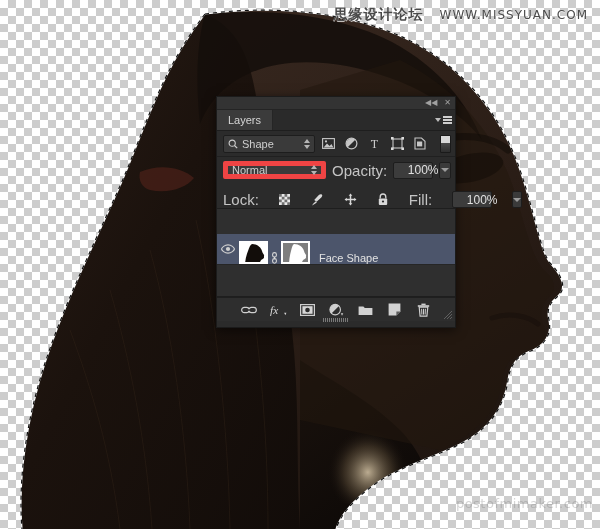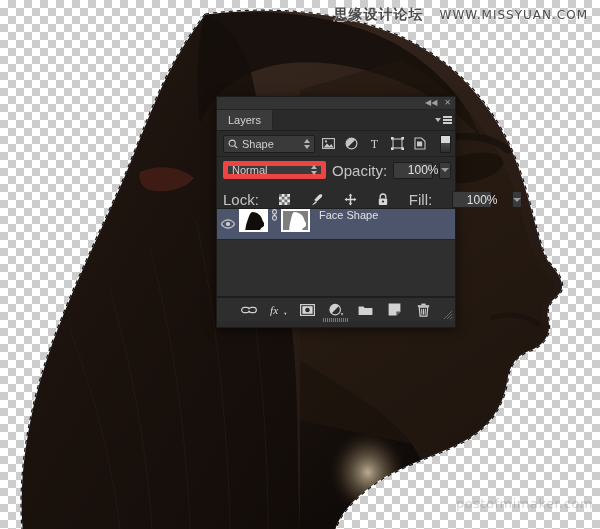--- a/index.html
+++ b/index.html
@@ -259,24 +259,25 @@
   
   .layer-list {
     background: #2f2f2f;
     height: 88px;
     border-bottom: 1px solid #1e1e1e;
     overflow: hidden;
   }
   .layer-row {
     height: 31px;
     display: flex;
-    align-items: flex-start;
+    align-items: flex-end;
     border-bottom: 1px solid #262626;
     padding-right: 16px;
     cursor: pointer;
+    margin-top: 25px;
   }
   .layer-row.selected { background: #4c556b; }
   .layer-row.normal   { background: #333333; }
 
   .eye-cell {
     width: 22px; height: 100%;
     display: flex; align-items: center; justify-content: center;
     cursor: pointer;
   }
   .eye-empty {

